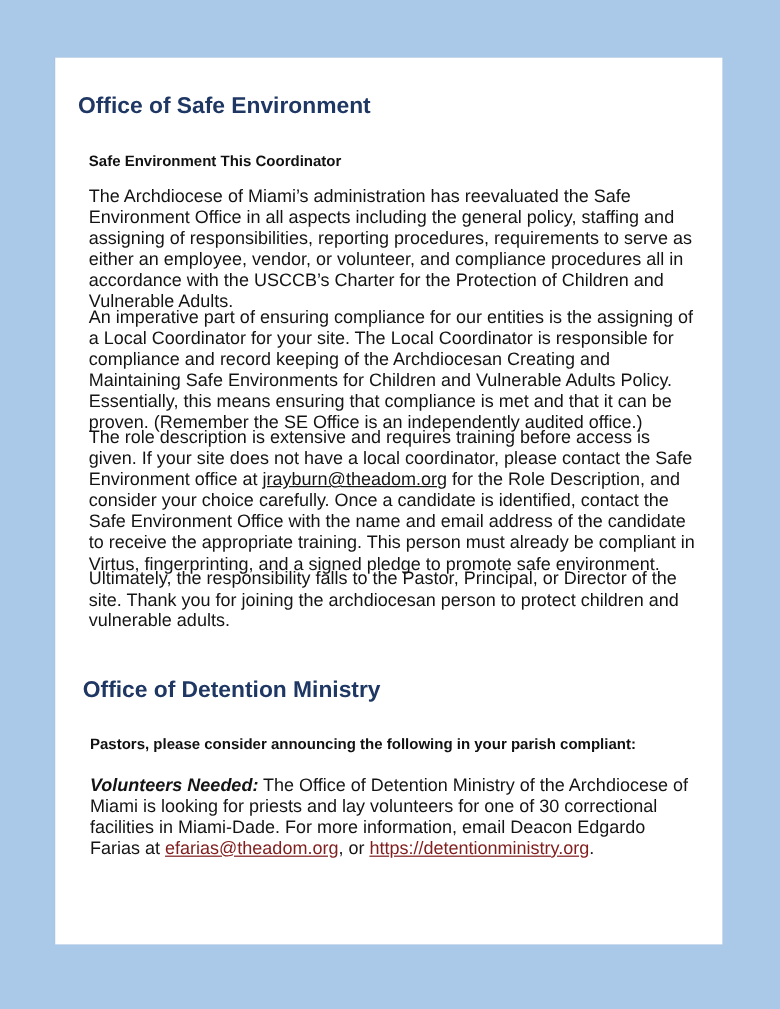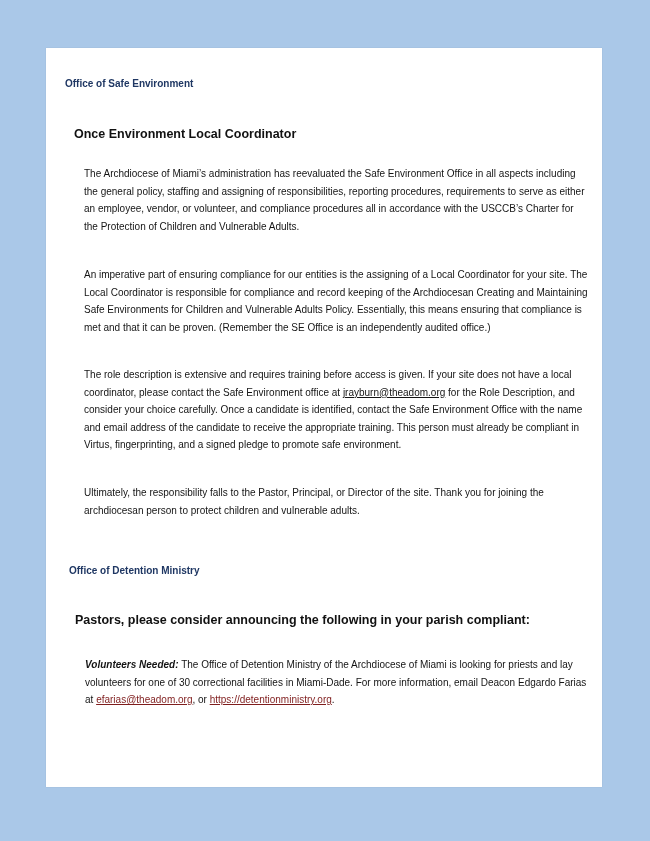--- a/index.html
+++ b/index.html
@@ -21,59 +21,59 @@
       top: 48px;
       width: 556px;
       height: 739px;
       background: #ffffff;
       box-shadow: 0 0 1px rgba(0,0,0,0.15);
     }
     .section-title {
       position: absolute;
       font-family: "Liberation Sans", sans-serif;
       font-weight: bold;
-      font-size: 10px;
+      font-size: 19px;
       color: #1f3763;
       margin: 0;
     }
     .sub-heading {
       position: absolute;
       font-weight: bold;
       font-size: 12.5px;
       color: #111;
       margin: 0;
     }
     .para {
       position: absolute;
       left: 28px;
       width: 505px;
-      font-size: 10px;
+      font-size: 15px;
       line-height: 17.6px;
-      margin: 10px;
+      margin: 0;
       color: #141414;
     }
     .para a {
       color: #141414;
     }
     .para a.purple {
       color: #7f1d1d;
     }
     .bold {
       font-weight: bold;
       font-style: italic;
     }
   </style>
 </head>
 <body>
 
 <div class="page">
 
   <h2 class="section-title" style="left:19px; top:30px;">Office of Safe Environment</h2>
 
-  <h3 class="sub-heading" style="left:28px; top:79px;">Once Environment Local Coordinator</h3>
+  <h3 class="sub-heading" style="left:28px; top:79px;">Safe Environment This Coordinator</h3>
 
   <p class="para" style="top:107px;">The Archdiocese of Miami’s administration has reevaluated the Safe Environment Office in all aspects including the general policy, staffing and assigning of responsibilities, reporting procedures, requirements to serve as either an employee, vendor, or volunteer, and compliance procedures all in accordance with the USCCB’s Charter for the Protection of Children and Vulnerable Adults.</p>
 
   <p class="para" style="top:208px;">An imperative part of ensuring compliance for our entities is the assigning of a Local Coordinator for your site. The Local Coordinator is responsible for compliance and record keeping of the Archdiocesan Creating and Maintaining Safe Environments for Children and Vulnerable Adults Policy. Essentially, this means ensuring that compliance is met and that it can be proven. (Remember the SE Office is an independently audited office.)</p>
 
   <p class="para" style="top:308px;"><span>The role description is extensive and requires training before access is given. If your site does not have a local coordinator, please contact the Safe Environment office at </span><a href="#">jrayburn@theadom.org</a><span> for the Role Description, and consider your choice carefully. Once a candidate is identified, contact the Safe Environment Office with the name and email address of the candidate to receive the appropriate training. This person must already be compliant in Virtus, fingerprinting, and a signed pledge to promote safe environment.</span></p>
 
   <p class="para" style="top:426px;">Ultimately, the responsibility falls to the Pastor, Principal, or Director of the site. Thank you for joining the archdiocesan person to protect children and vulnerable adults.</p>
 
   <h2 class="section-title" style="left:23px; top:517px;text-align:center;">Office of Detention Ministry</h2>

